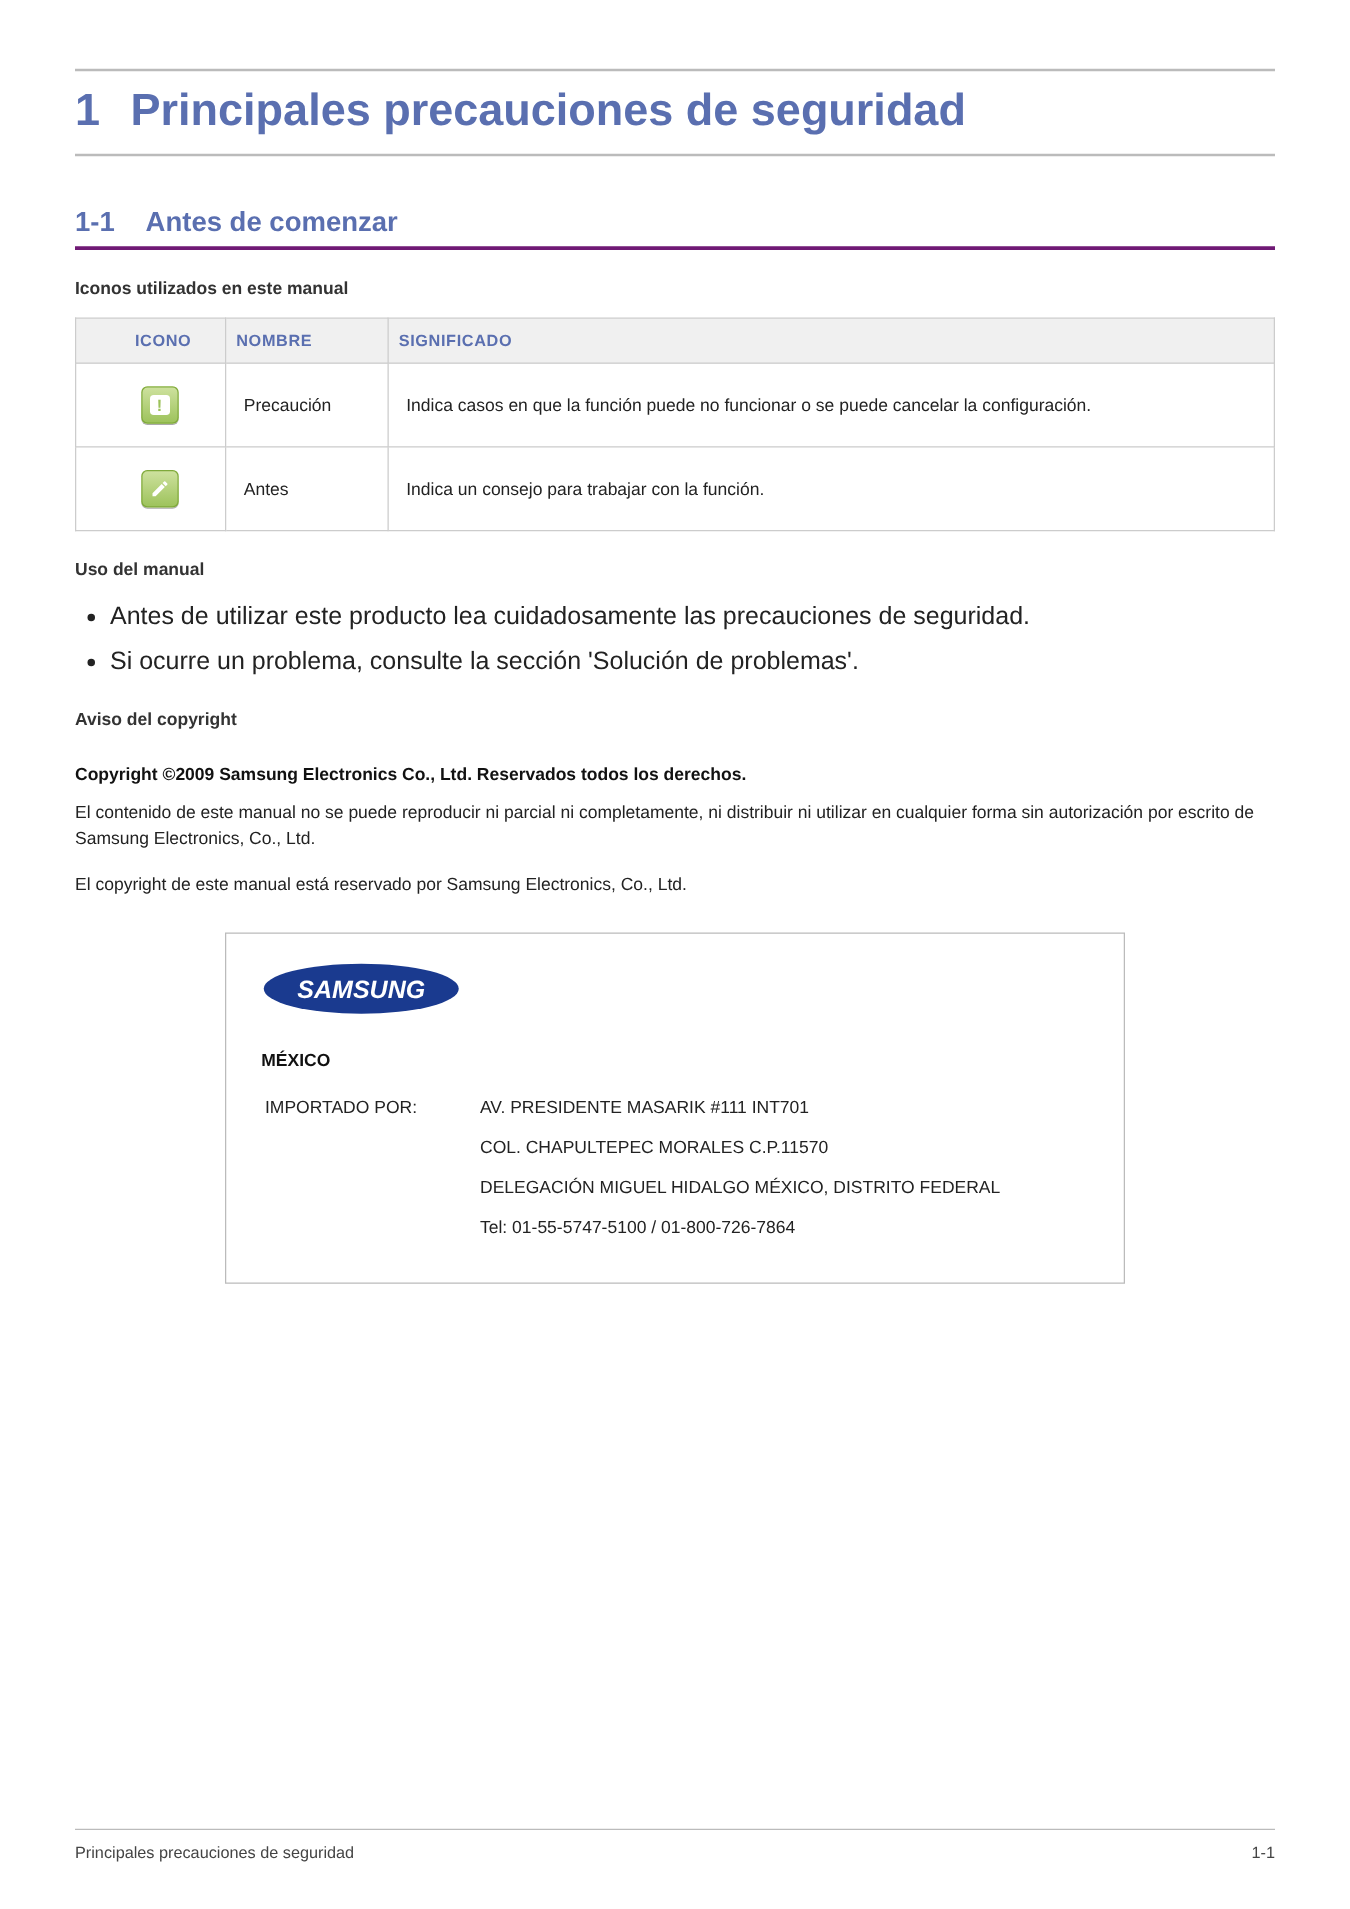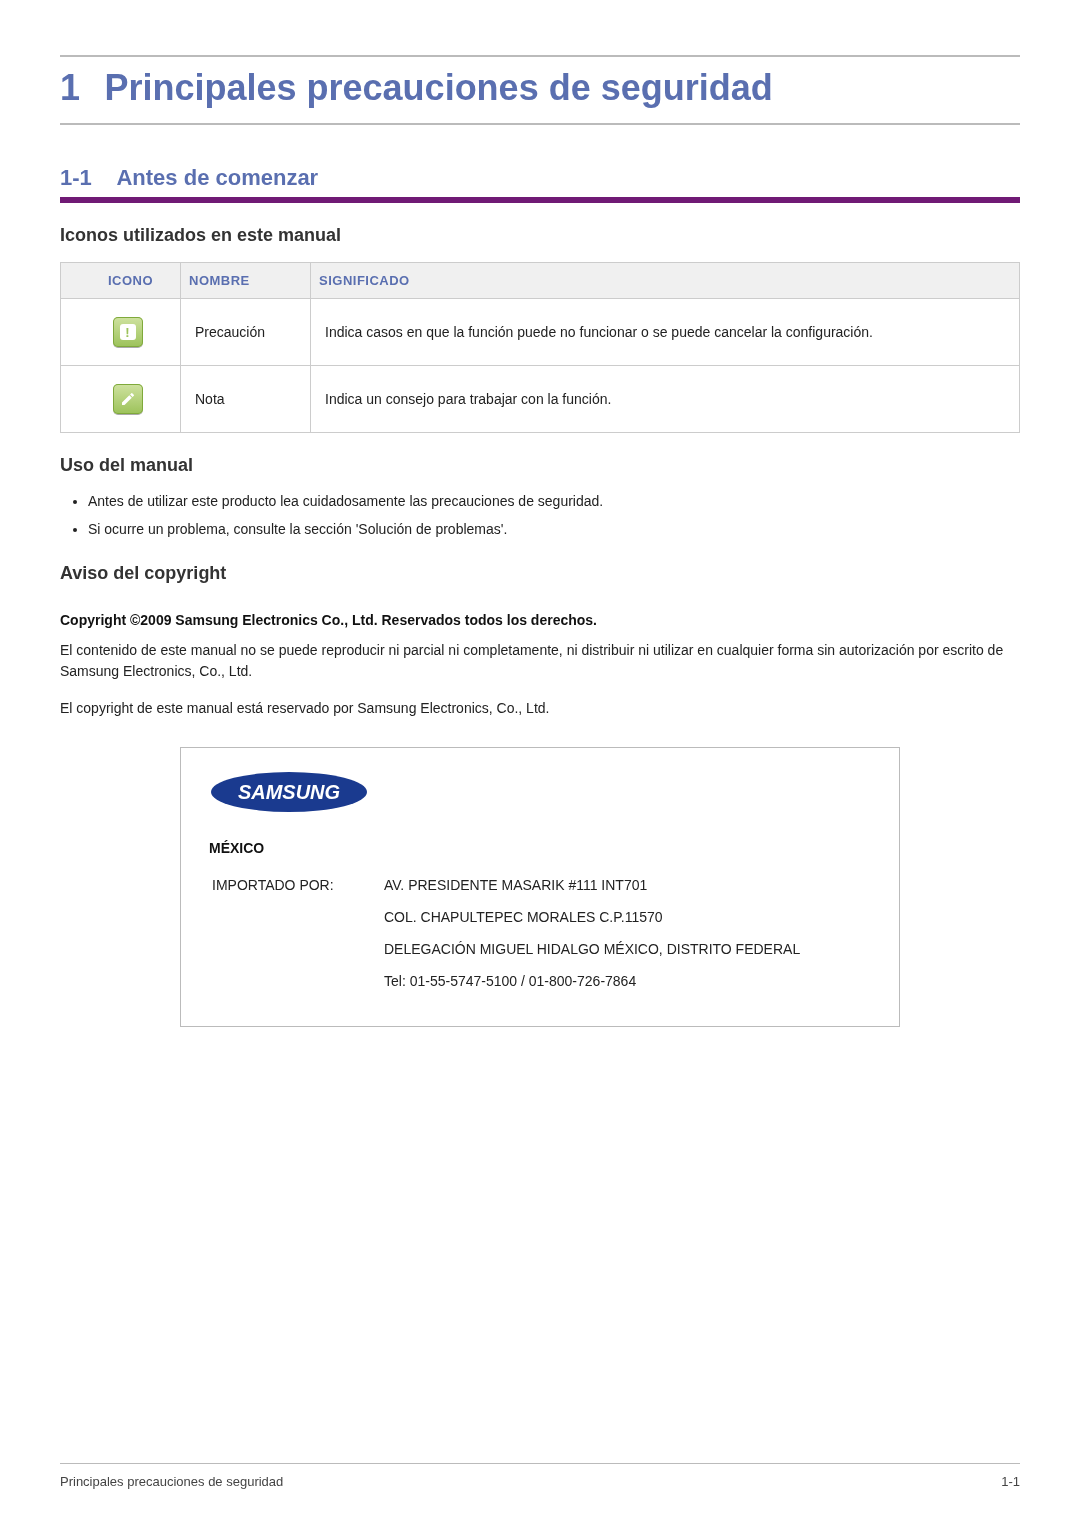--- a/index.html
+++ b/index.html
@@ -29,38 +29,38 @@
     width: 40px;
     vertical-align: middle;
   }
   .chapter-title .txt {
     color: #5a6fb0;
     font-size: 36px;
     font-weight: bold;
     vertical-align: middle;
   }
   .section-title {
-    border-bottom: 6px solid #701a75;
+    border-bottom: 3px solid #701a75;
     padding-bottom: 6px;
     margin-bottom: 18px;
   }
   .section-title .snum {
     color: #5a6fb0;
     font-size: 22px;
     font-weight: bold;
     display: inline-block;
     width: 52px;
   }
   .section-title .stxt {
     color: #5a6fb0;
     font-size: 22px;
     font-weight: bold;
   }
   .subhead {
-    font-size: 18px;
+    font-size: 14px;
     font-weight: bold;
     color: #333;
     margin: 22px 0 16px 0;
   }
   table.icon-table {
     width: 100%;
     border-collapse: collapse;
     margin-bottom: 20px;
     font-size: 14px;
   }
@@ -113,21 +113,21 @@
   .icon-note {
     background: linear-gradient(#cfe2a0, #9cc25a);
     box-shadow: inset 0 0 0 1px #7fa93b, 0 1px 0 #aaa;
     color: #fff;
   }
   .icon-note svg { width: 16px; height: 16px; }
 
   ul.bullets {
     margin: 8px 0 24px 28px;
     padding: 0;
-    font-size: 14px;
+    font-size: 20px;
     color: #222;
   }
   ul.bullets li {
     margin-bottom: 8px;
     line-height: 1.4;
   }
 
   p.body {
     font-size: 14px;
     line-height: 1.5;
@@ -222,21 +222,21 @@
         <td class="col-meaning">Indica casos en que la función puede no funcionar o se puede cancelar la configuración.</td>
       </tr>
       <tr>
         <td class="col-icon">
           <span class="icon-box icon-note">
             <svg viewBox="0 0 24 24">
                 <path fill="#fff" d="M3 17.25V21h3.75l11-11-3.75-3.75-11 11zM20.7 7.05a1 1 0 0 0 0-1.41l-2.34-2.34a1 1 0 0 0-1.41 0l-1.83 1.83 3.75 3.75 1.83-1.83z"></path>
               </svg>
           </span>
         </td>
-        <td class="col-name">Nota</td>
+        <td class="col-name">Antes</td>
         <td class="col-meaning">Indica un consejo para trabajar con la función.</td>
       </tr>
     </tbody>
   </table>
 
   <div class="subhead">Uso del manual</div>
   <ul class="bullets">
     <li>Antes de utilizar este producto lea cuidadosamente las precauciones de seguridad.</li>
     <li>Si ocurre un problema, consulte la sección 'Solución de problemas'.</li>
   </ul>

